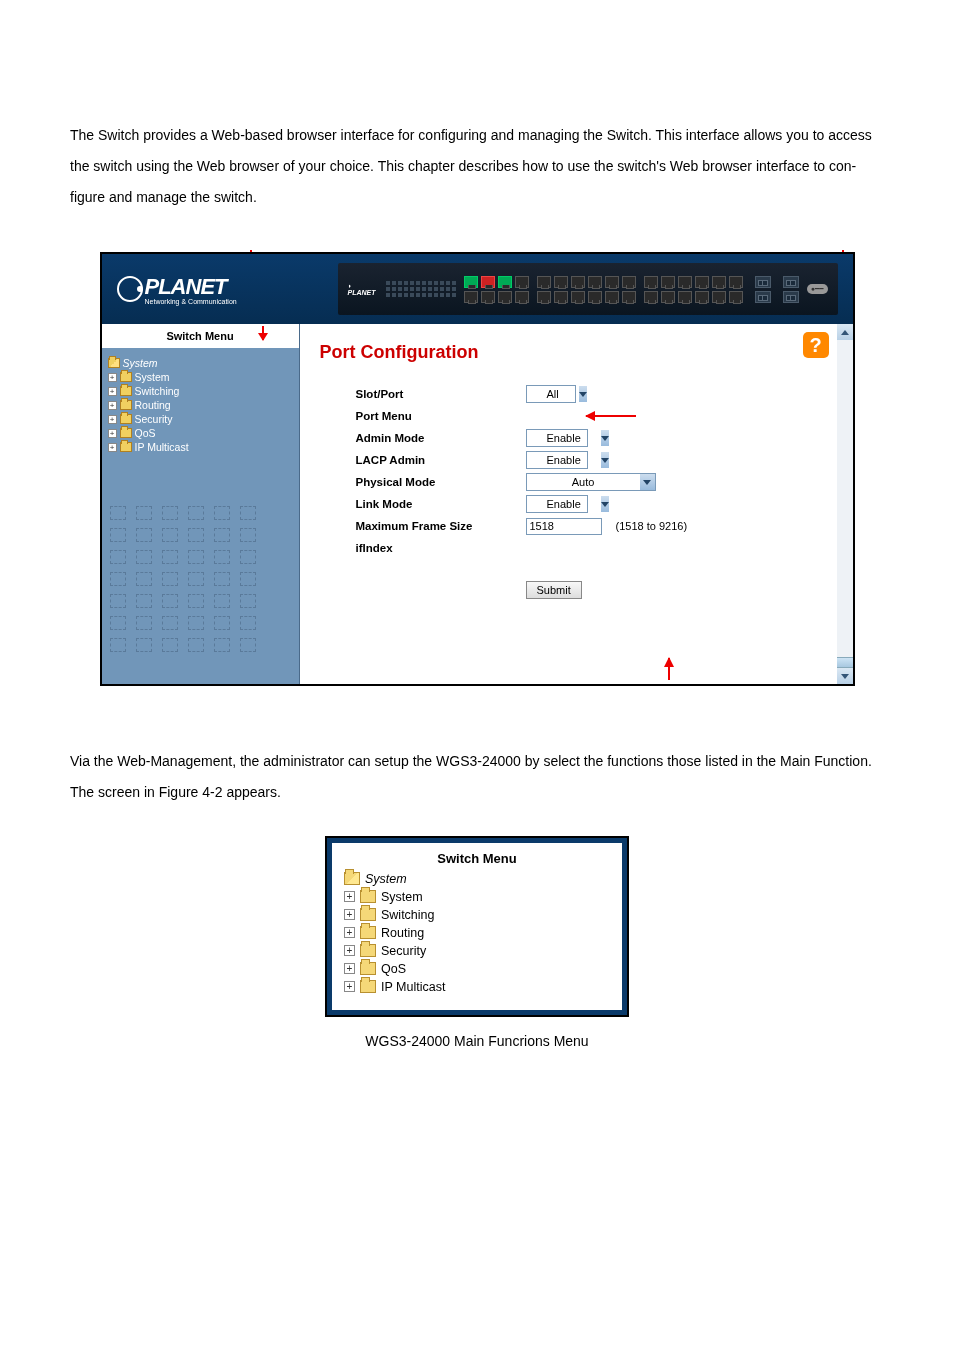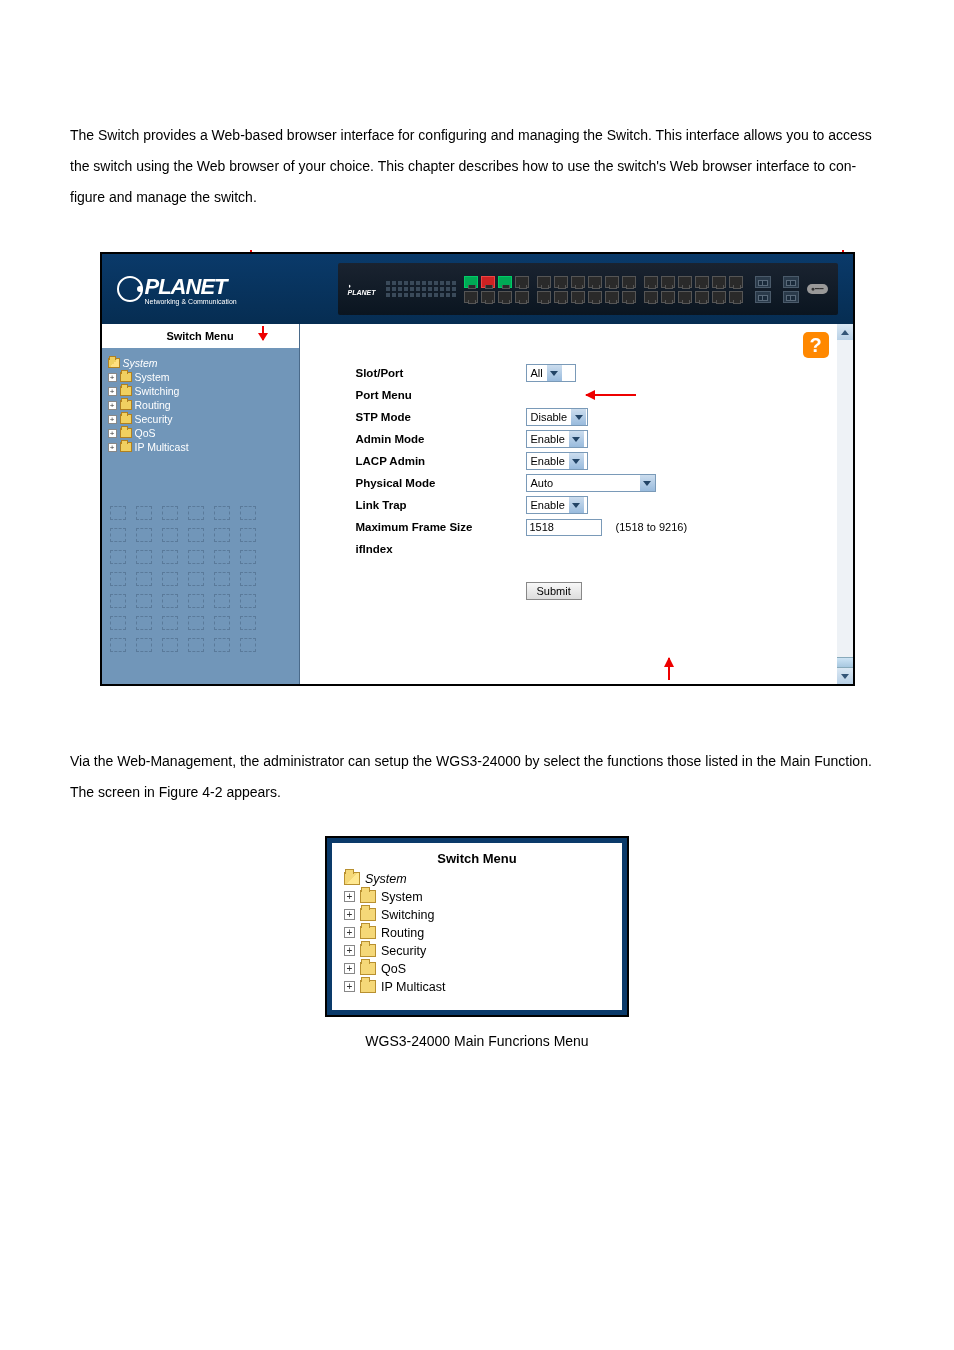--- a/index.html
+++ b/index.html
@@ -284,21 +284,21 @@
       height: 17px;
     }
     .dropdown {
       display: inline-flex;
       align-items: center;
       border: 1px solid #7a9ab8;
       height: 18px;
       font-size: 11px;
       background:#fff;
     }
-    .dropdown span { padding: 0 4px; }
+    .dropdown span { padding: 0 20px; text-align: center; }
     .dd-arrow {
       width: 15px;
       height: 16px;
       background: linear-gradient(#cde 0%,#9bd 100%);
       display:flex;align-items:center;justify-content:center;
     }
     .dd-arrow::after{
       content:'';
       border-left:4px solid transparent;
       border-right:4px solid transparent;
@@ -644,46 +644,38 @@
               <div class="pattern-box"></div>
               <div class="pattern-box"></div>
               <div class="pattern-box"></div>
               <div class="pattern-box"></div>
               <div class="pattern-box"></div>
             </div>
         </div>
       </div>
       <div class="ss-content">
         <div class="help-icon">?</div>
+        <div class="content-title">Port Configuration</div>
         <div class="form-area">
           <div class="form-row">
             <div class="form-label">Slot/Port</div>
             <div class="form-value">
                 <div class="dropdown" style="width:50px">
                   <span>All</span>
                   <div class="dd-arrow"></div>
                 </div>
               </div>
           </div>
           <div class="form-row">
             <div class="form-label">Port Menu</div>
             <div class="form-value">
                 <span class="red-arrow-left" style="margin-left:60px"></span>
               </div>
           </div>
           <div class="form-row">
-            <div class="form-label">STP Mode</div>
-            <div class="form-value">
-                <div class="dropdown" style="width:62px">
-                  <span>Disable</span>
-                  <div class="dd-arrow"></div>
-                </div>
-              </div>
-          </div>
-          <div class="form-row">
             <div class="form-label">Admin Mode</div>
             <div class="form-value">
                 <div class="dropdown" style="width:62px">
                   <span>Enable</span>
                   <div class="dd-arrow"></div>
                 </div>
               </div>
           </div>
           <div class="form-row">
             <div class="form-label">LACP Admin</div>
@@ -697,21 +689,21 @@
           <div class="form-row">
             <div class="form-label">Physical Mode</div>
             <div class="form-value">
                 <div class="dropdown" style="width:130px">
                   <span style="flex:1">Auto</span>
                   <div class="dd-arrow"></div>
                 </div>
               </div>
           </div>
           <div class="form-row">
-            <div class="form-label">Link Trap</div>
+            <div class="form-label">Link Mode</div>
             <div class="form-value">
                 <div class="dropdown" style="width:62px">
                   <span>Enable</span>
                   <div class="dd-arrow"></div>
                 </div>
               </div>
           </div>
           <div class="form-row">
             <div class="form-label">Maximum Frame Size</div>
             <div class="form-value">

